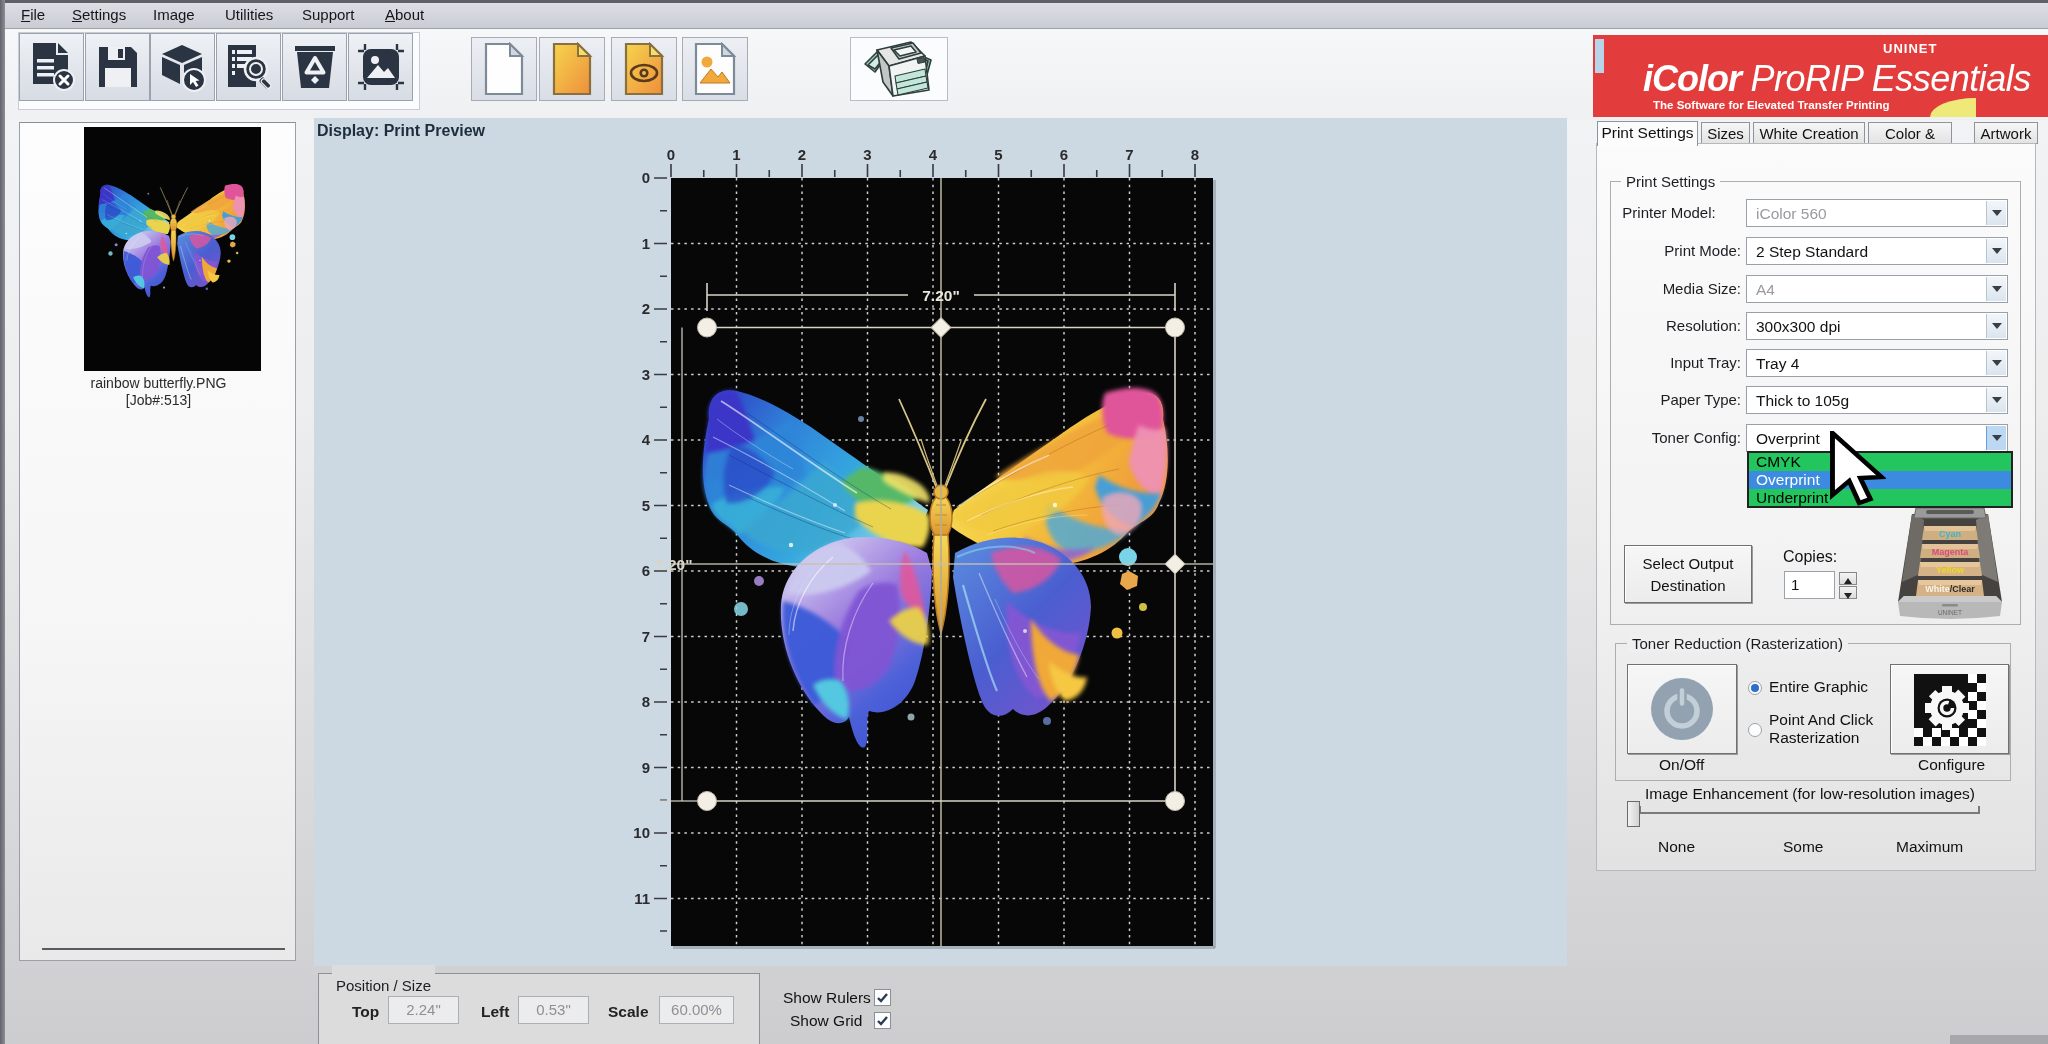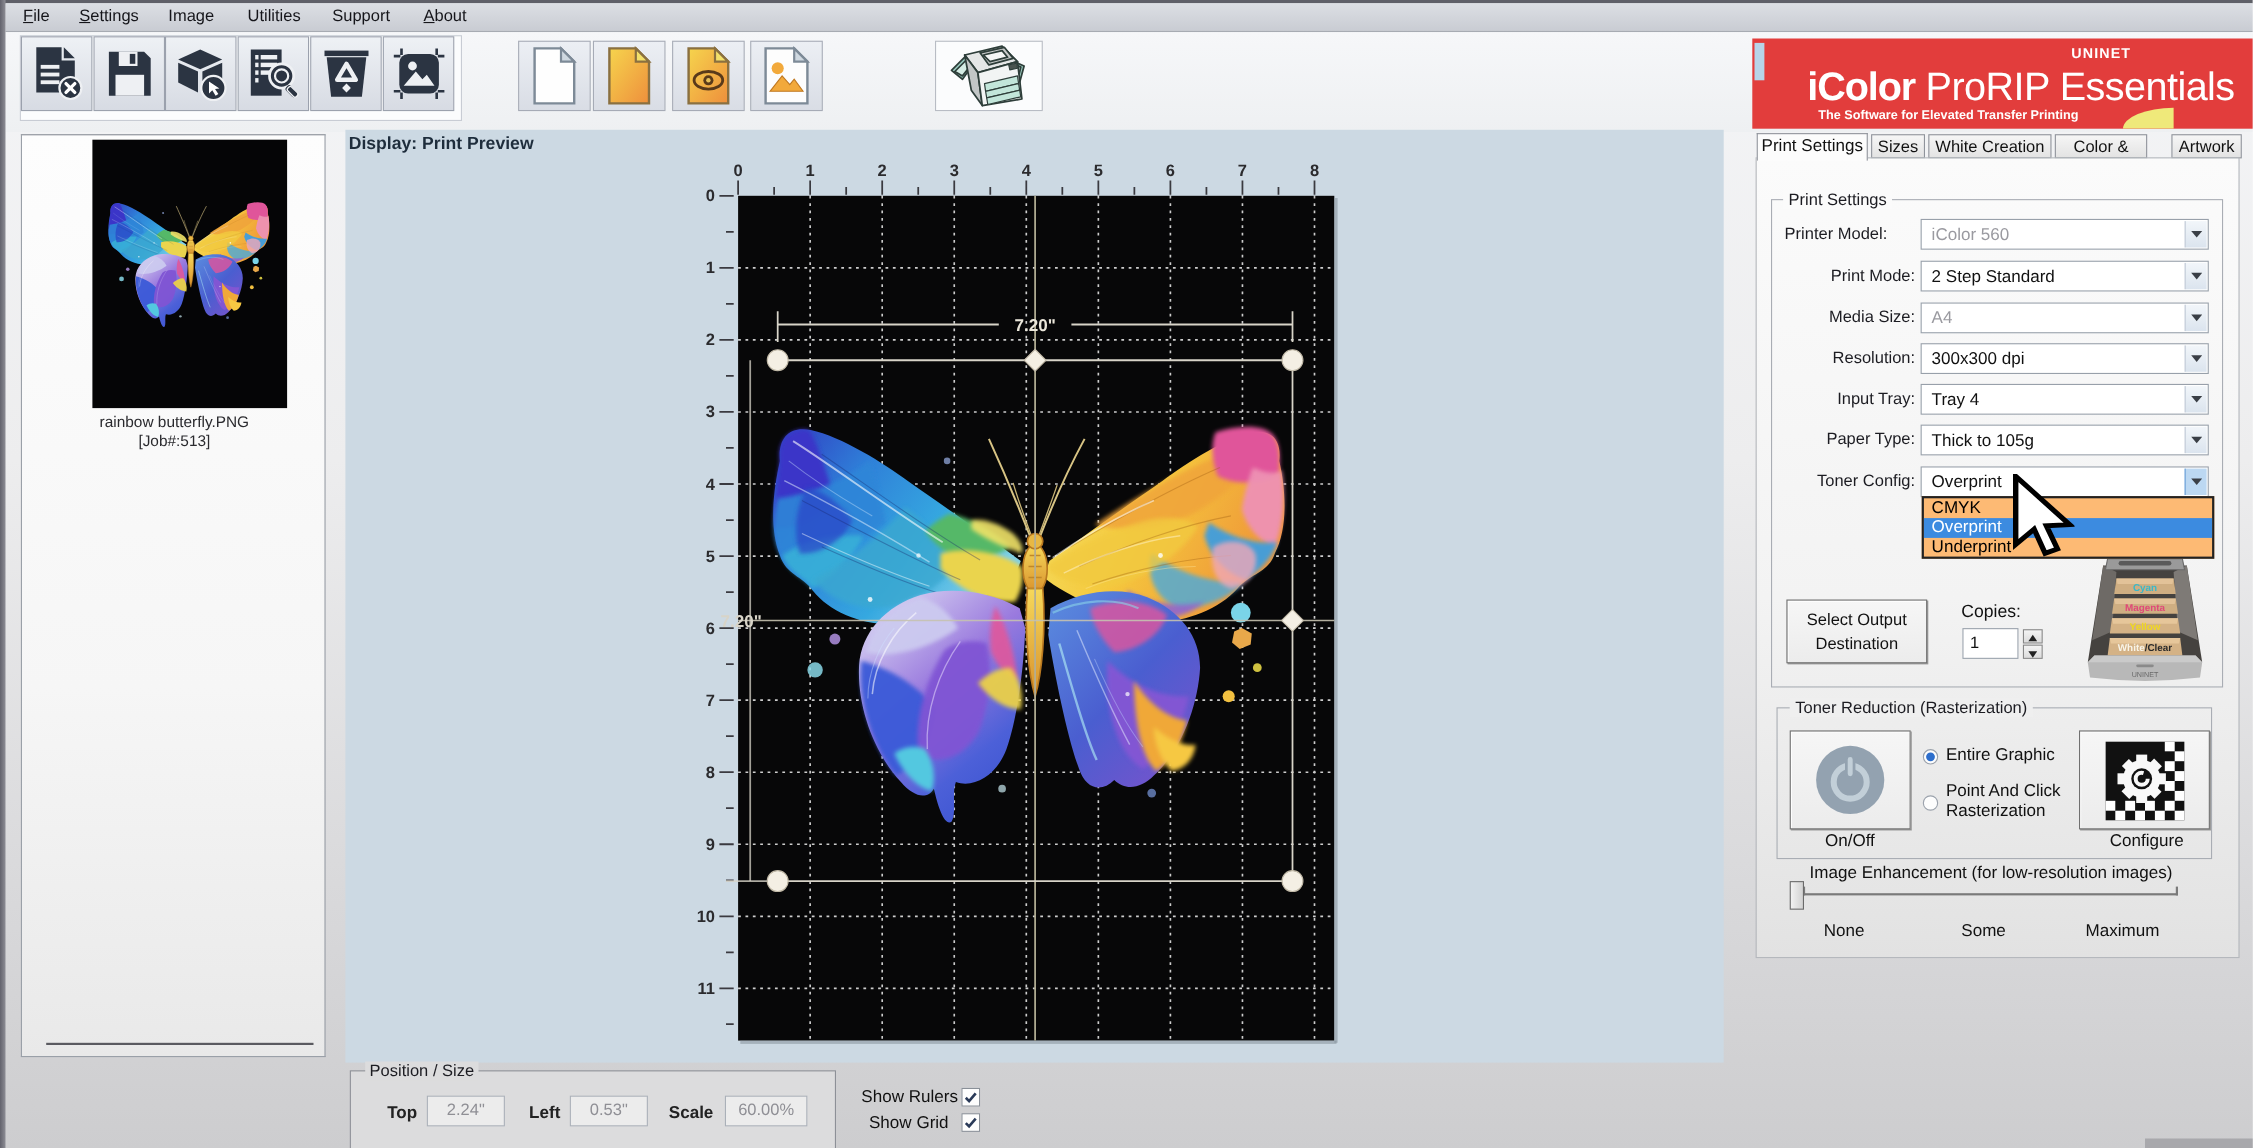--- a/index.html
+++ b/index.html
@@ -19,42 +19,42 @@
 .tbtn{position:absolute;top:3px;width:65px;height:68px;background:linear-gradient(180deg,#eef1f5,#d7dbe3);
  border:1px solid #9ba1ad;box-sizing:border-box;}
 .tbtn svg{position:absolute;left:50%;top:50%;transform:translate(-50%,-50%);}
 #tgroup1{left:13px;top:2px;position:absolute;width:400px;height:76px;background:#fbfcfd;border:1px solid #c8ccd4;}
 .tbtn2{position:absolute;top:7px;width:66px;height:64px;background:linear-gradient(180deg,#eceff4,#d9dde5);
  border:1px solid #a6abb6;box-sizing:border-box;}
 .tbtn2 svg{position:absolute;left:50%;top:50%;transform:translate(-50%,-50%);}
 
 #logo{left:1593px;top:35px;width:455px;height:82px;background:#e23d3c;color:#fff;overflow:hidden;}
 #logo .uninet{position:absolute;left:290px;top:6px;font-size:13px;font-weight:bold;letter-spacing:1px;}
-#logo .main{position:absolute;left:50px;top:23px;font-size:36px;white-space:nowrap;letter-spacing:-0.5px;}
+#logo .main{position:absolute;left:50px;top:23px;font-size:36px;white-space:nowrap;letter-spacing:-0.5px;font-style:italic;}
 #logo .main b{font-weight:800;letter-spacing:-1px;}
 #logo .tag{position:absolute;left:60px;top:64px;font-size:11.5px;font-weight:bold;}
 #logo .bluebar{position:absolute;left:2px;top:4px;width:9px;height:34px;background:#b8d4e8;}
 #logo .wedge{position:absolute;left:337px;top:63px;width:46px;height:19px;background:#efe97a;border-radius:46px 0 0 0/19px 0 0 0;}
 
 .tab{position:absolute;top:122px;height:22px;background:linear-gradient(180deg,#f6f6f6,#e3e3e3);
  border:1px solid #8f939b;box-sizing:border-box;font-size:15px;color:#111;text-align:center;line-height:21px;}
 #tabactive{top:121px;height:25px;background:#fcfcfc;border-bottom:none;z-index:3;font-size:15.5px;}
 
 #tabpage{left:1596px;top:143px;width:440px;height:728px;background:linear-gradient(180deg,#fbfbfb 0%,#f3f3f3 55%,#e2e2e2 100%);
  border:1px solid #b5b8bd;box-sizing:border-box;}
 .gbox{position:absolute;border:1px solid #a9adb4;}
 .glab{position:absolute;background:inherit;font-size:15px;color:#1c1c22;}
 .flab{position:absolute;font-size:15px;color:#1c1c22;text-align:right;}
 .combo{position:absolute;width:262px;height:28px;background:#fff;border:1px solid #98a0aa;box-sizing:border-box;font-size:15.5px;color:#111;}
 .combo .tx{position:absolute;left:9px;top:5px;}
 .combo .arr{position:absolute;right:1px;top:1px;width:19px;height:24px;background:linear-gradient(180deg,#f2f6fa,#dbe4ee);border-left:1px solid #b8c4d2;}
 .combo .arr:after{content:"";position:absolute;left:5px;top:9px;border:5px solid transparent;border-top:6px solid #3a3f46;}
 .gray{color:#9a9aa0;}
 
-#ddlist{left:1747px;top:451px;width:266px;height:57px;background:#fdba74;border:2px solid #222;box-sizing:border-box;font-size:15.5px;z-index:5;}
+#ddlist{left:1747px;top:451px;width:266px;height:57px;background:#22c55e;border:2px solid #222;box-sizing:border-box;font-size:15.5px;z-index:5;}
 #ddlist div{height:18px;line-height:18px;padding-left:7px;}
 #ddsel{background:#3c8be0;color:#fff;}
 
 .btn3d{position:absolute;background:linear-gradient(180deg,#f6f6f6,#ececec);border:1px solid #707070;
  box-shadow:inset 1px 1px 0 #fff, 1px 1px 0 #9a9a9a;box-sizing:border-box;font-size:15px;color:#111;text-align:center;}
 
 .radio{position:absolute;width:14px;height:14px;border-radius:50%;background:#fdfdfd;border:1px solid #9ba2ac;box-sizing:border-box;}
 .radio.sel:after{content:"";position:absolute;left:2px;top:2px;width:8px;height:8px;border-radius:50%;background:#2d6ecc;}
 .rlab{position:absolute;font-size:15.5px;color:#111;}
 
@@ -578,21 +578,21 @@
         <circle cx="861" cy="209.5" r="9.5"></circle>
       <circle cx="393" cy="683" r="9.5"></circle>
         <circle cx="861" cy="683" r="9.5"></circle>
       <rect x="620" y="202.5" width="14" height="14" transform="rotate(45 627 209.5)"></rect>
       <rect x="854" y="439" width="14" height="14" transform="rotate(45 861 446)"></rect>
     </g>
   </svg>
 </div>
 
 <div class="abs gbox" id="posgroup" style="background:#dcdcdd;border-color:#8d9097;">
-  <div class="glab" style="left:13px;top:-9px;padding:0 4px;background:#dcdcdd;">Position / Size</div>
+  <div class="glab" style="left:13px;top:-9px;padding:12px 4px;background:#dcdcdd;">Position / Size</div>
   <div class="blab" style="left:33px;top:29px;">Top</div>
   <div class="fld" style="left:69px;top:22px;width:71px;">2.24"</div>
   <div class="blab" style="left:162px;top:29px;">Left</div>
   <div class="fld" style="left:199px;top:22px;width:71px;">0.53"</div>
   <div class="blab" style="left:289px;top:29px;">Scale</div>
   <div class="fld" style="left:340px;top:22px;width:75px;">60.00%</div>
 </div>
 <div class="abs" style="left:783px;top:989px;font-size:15.5px;color:#111;">Show Rulers</div>
 <div class="cb" style="left:874px;top:989px;">
     <svg width="13" height="13">

